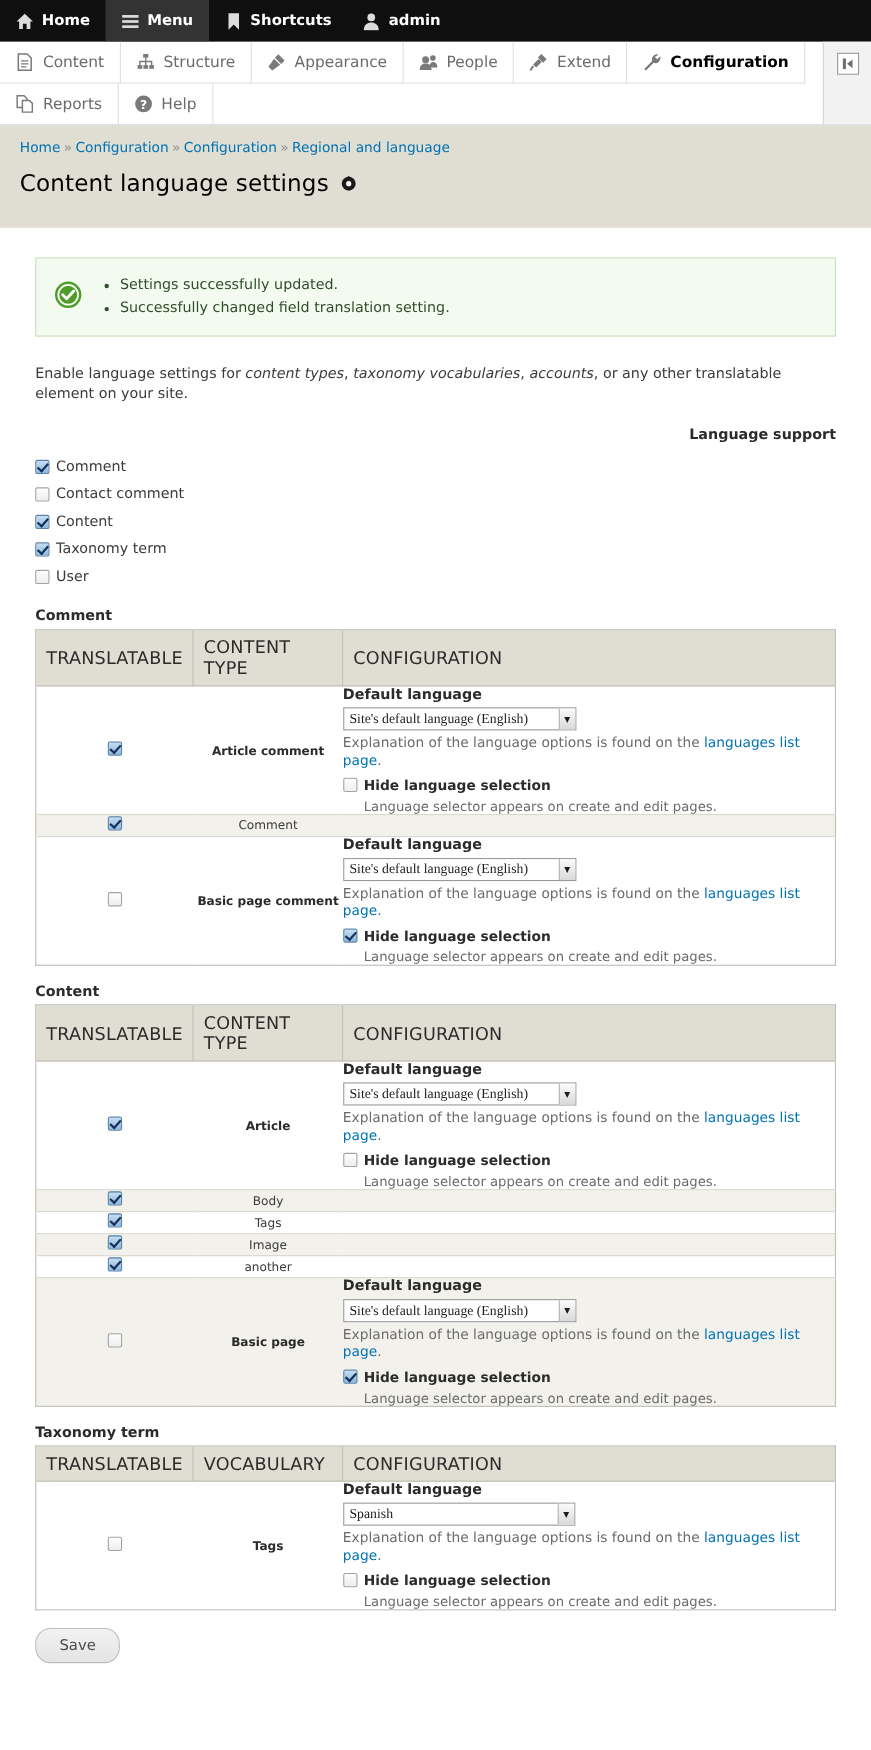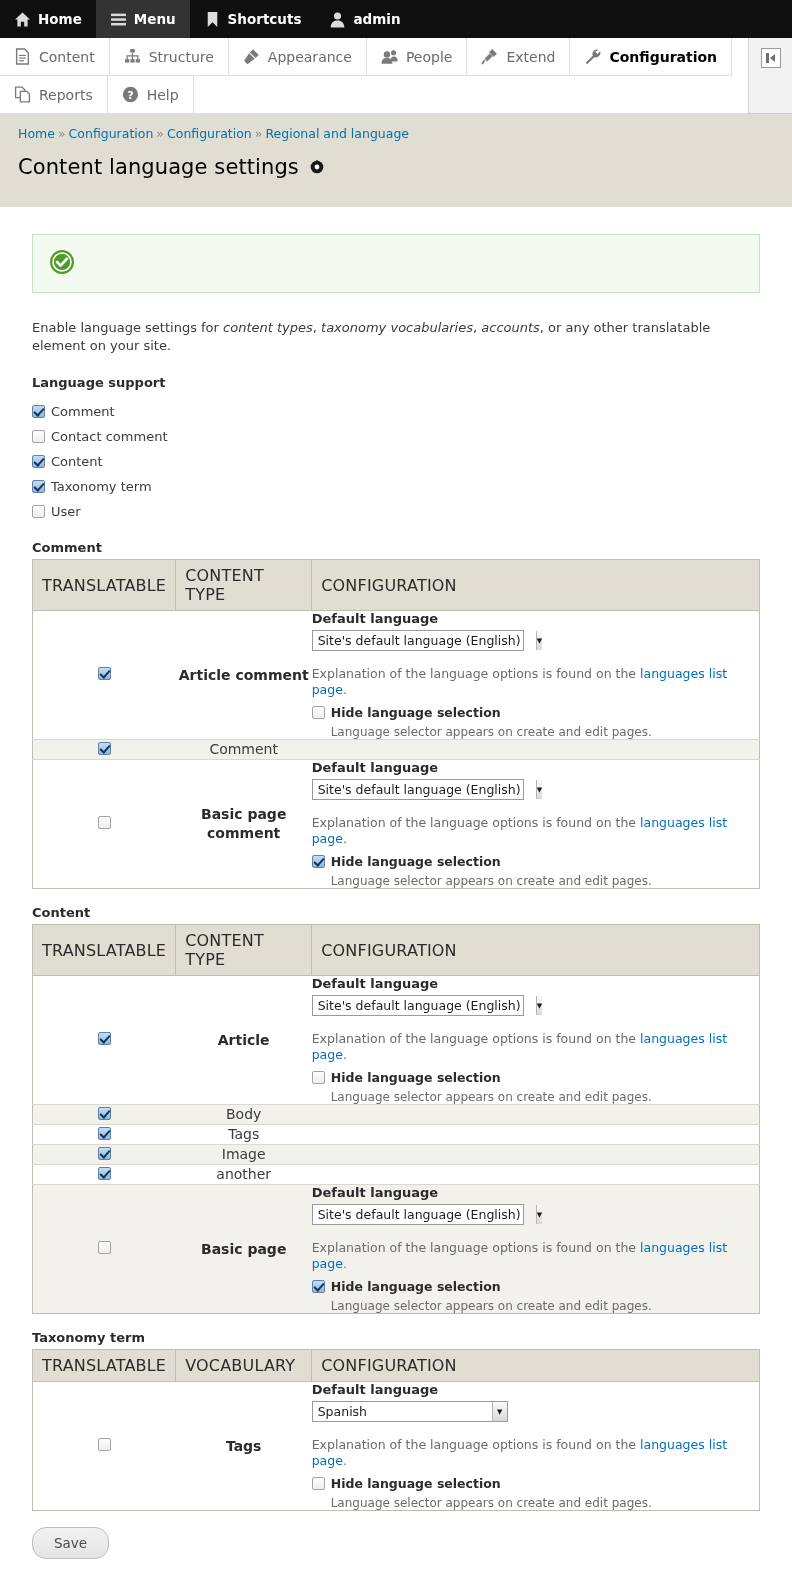--- a/index.html
+++ b/index.html
@@ -94,21 +94,21 @@
   .msg-list { list-style:disc; margin:0; padding-left:20px; color:#345d30; }
   .msg-list li { font-size:13px; line-height:21px; color:#2f4f2b; }
 
   .intro {
     margin-top:26px; font-size:13px; color:#3b3b3b; line-height:18px;
   }
   .intro em { font-style:italic; }
 
   .section-label {
     margin-top:20px;
-    font-weight:bold; font-size:13px; color:#2b2b2b;
+    font-weight:bold; font-size:13px; color:#2b2b2b;text-align:right;
   }
 
   
   .cb-list { margin-top:9px; }
   .cb-row {
     display:flex; align-items:center; gap:6px;
     height:25px;
   }
   .cb-row label { font-size:13px; color:#3b3b3b; cursor:pointer; }
 
@@ -157,49 +157,49 @@
   table.lang td {
     border-top:1px solid #d9d9d0;
     vertical-align:middle;
     padding:0;
   }
   tr.shaded td { background:#f2f1ec; }
   tr.first-row td { border-top:none; }
 
   td.c-check { width:111px; text-align:center; padding:10px 0; }
   td.c-type  { width:136px; text-align:center; padding:10px 6px;
-               font-weight:bold; font-size:14px; color:#2b2b2b; line-height:19px; }
+               font-weight:bold; font-size:11px; color:#2b2b2b; line-height:19px; }
   td.c-type.plain { font-weight:normal; color:#3b3b3b; }
   td.c-conf  { padding:11px 10px 13px 10px; }
 
   .conf-lbl { font-weight:bold; font-size:13px; color:#2b2b2b; margin-bottom:4px; }
 
   .sel {
     display:inline-flex; align-items:center; justify-content:space-between;
     height:21px;
     border:1px solid #9a9a9a;
     background:#ffffff;
     font-size:12.5px; color:#1d1d1d;
     padding:0 0 0 5px;
     cursor:pointer;
     vertical-align:middle;
   }
-  .sel .txt { padding-right:15px; white-space:nowrap; }
+  .sel .txt { padding-right:15px; white-space:nowrap;font-family:Liberation Serif, serif; }
   .sel .arrow {
     width:15px; height:19px;
     background:linear-gradient(#fbfbfb,#d9d9d9);
     border-left:1px solid #b5b5b5;
     display:flex; align-items:center; justify-content:center;
     font-size:7px; color:#1b1b1b;
   }
   .sel.w-default { width:212px; }
-  .sel.w-spanish { width:196px;justify-content:space-between; }
+  .sel.w-spanish { width:211px;justify-content:space-between; }
 
   .help-line {
-    font-size:12.5px; color:#6b6b6b; margin-top:15px; line-height:16px;
+    font-size:12.5px; color:#6b6b6b; margin-top:3px; line-height:16px;
   }
   .help-line a { color:#0071b3; text-decoration:none; }
 
   .hide-row {
     display:flex; align-items:center; gap:6px; margin-top:7px;
   }
   .hide-row label { font-size:12.5px; font-weight:bold; color:#2b2b2b; cursor:pointer; }
   .sel-desc {
     font-size:12px; color:#6b6b6b; margin-top:5px; margin-left:19px;
   }
@@ -367,20 +367,24 @@
 <div class="main">
 
   <div class="msg-box">
     <span>
       <svg width="26" height="26" viewBox="0 0 26 26" aria-hidden="true">
         <circle cx="13" cy="13" r="12" fill="#4f9d29"></circle>
         <circle cx="13" cy="13" r="9" fill="none" stroke="#ffffff" stroke-width="1.6"></circle>
         <polyline points="8,13 11.6,16.6 18,9.6" fill="none" stroke="#ffffff" stroke-width="2.6" stroke-linecap="round" stroke-linejoin="round"></polyline>
       </svg>
     </span>
+    <ul class="msg-list" id="msg-list">
+        <li>Settings successfully updated.</li>
+        <li>Successfully changed field translation setting.</li>
+      </ul>
   </div>
 
   <div class="intro">
     <span>Enable language settings for </span><em>content types</em><span>, </span><em>taxonomy vocabularies</em><span>, </span><em>accounts</em><span>, or any other translatable element on your site.</span>
   </div>
 
   <div class="section-label">Language support</div>
   <div class="cb-list" id="lang-support">
       <div class="cb-row">
         <span class="ck on"></span>

